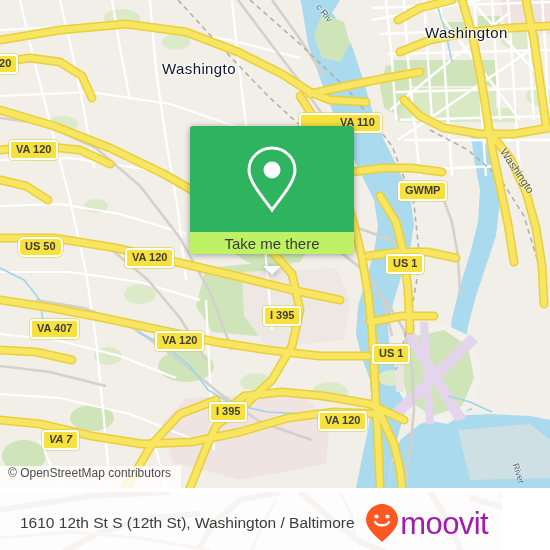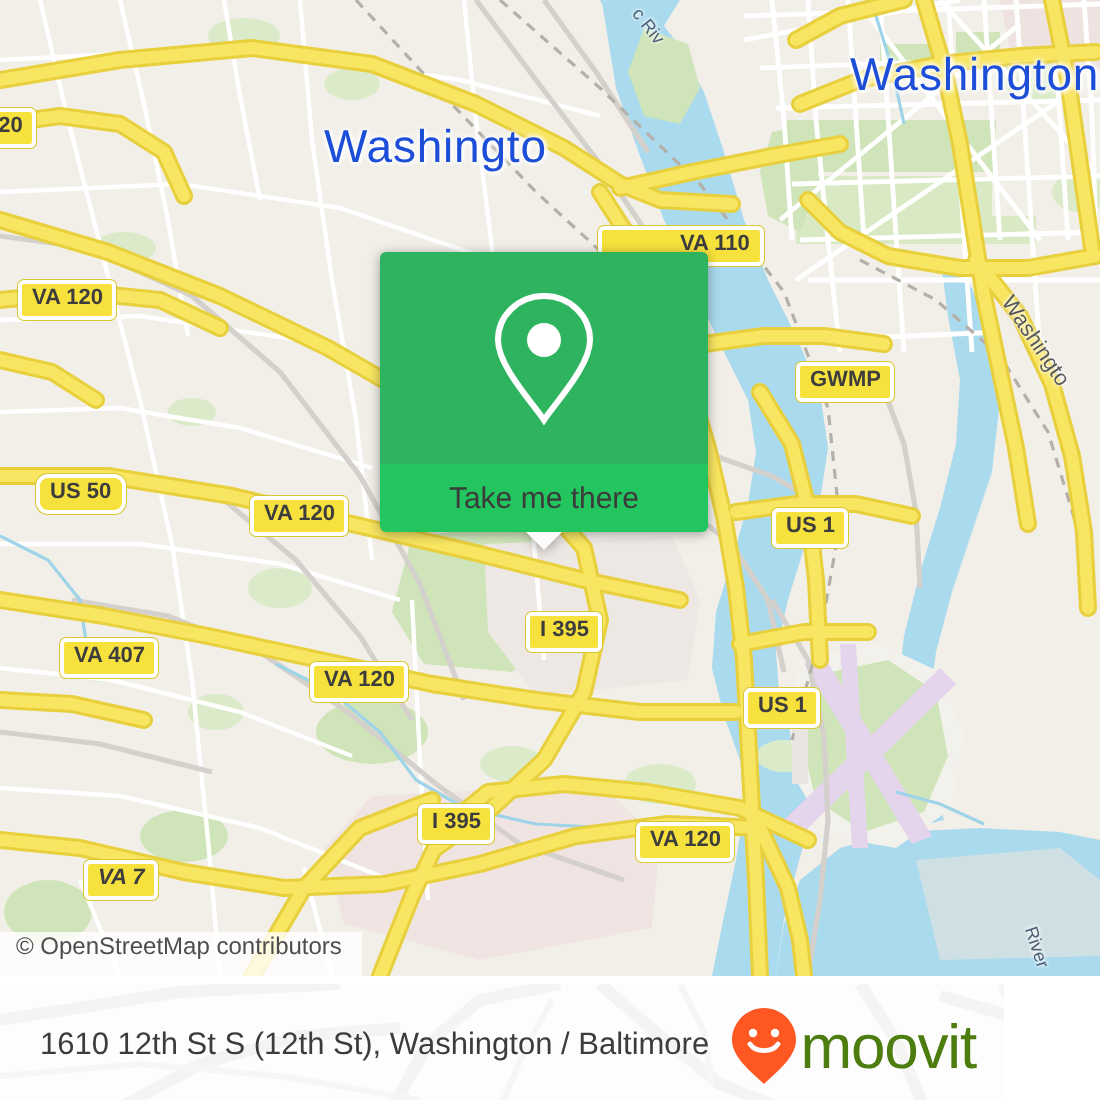--- a/index.html
+++ b/index.html
@@ -16,22 +16,22 @@
     position: absolute; left: 0; top: 0;
     width: 550px; height: 488px;
     background: #f2efe9;
     overflow: hidden;
   }
   .layer { position: absolute; left: 0; top: 0; width: 550px; height: 488px; }
 
   
   .citylabel {
     position: absolute;
-    color: #1d4ed8;
-    font-size: 23px;
+    color: #0f172a;
+    font-size: 15px;
     letter-spacing: .4px;
     text-shadow: 0 0 3px #fff, 0 0 3px #fff, 0 0 2px #fff, 1px 1px 2px #fff;
     white-space: nowrap;
   }
   .waterlabel {
     position: absolute;
     color: #4a5f74;
     font-size: 9px;
     white-space: nowrap;
     text-shadow: 0 0 2px #fff, 0 0 2px #fff;
@@ -66,22 +66,22 @@
     width: 164px;
     filter: drop-shadow(0 1px 3px rgba(0,0,0,.35));
   }
   #callout-head {
     height: 106px;
     background: #2eb35f;
     border-radius: 3px 3px 0 0;
     display: flex; align-items: center; justify-content: center;
   }
   #callout-foot {
-    height: 34px;
-    background: #22c55e;
+    height: 22px;
+    background: #bef264;
     border-radius: 0 0 3px 3px;
     display: flex; align-items: center; justify-content: center;
   }
   #callout-foot span {
     color: #3b3b3b;
     font-size: 15px;
   }
   #callout-tail {
     position: absolute;
     left: 50%; top: 140px;
@@ -129,21 +129,21 @@
     z-index: 2;
   }
   #brand {
     position: absolute;
     right: 14px; top: 50%;
     transform: translateY(-50%);
     display: flex; align-items: center;
     z-index: 2;
   }
   #brand-word {
-    color: #4d7c0f;
+    color: #a21caf;
     font-size: 31px;
     letter-spacing: -0.6px;
     line-height: 31px;
     margin-left: 1px;
   }
 </style>
 </head>
 <body>
 
 <div id="app">

